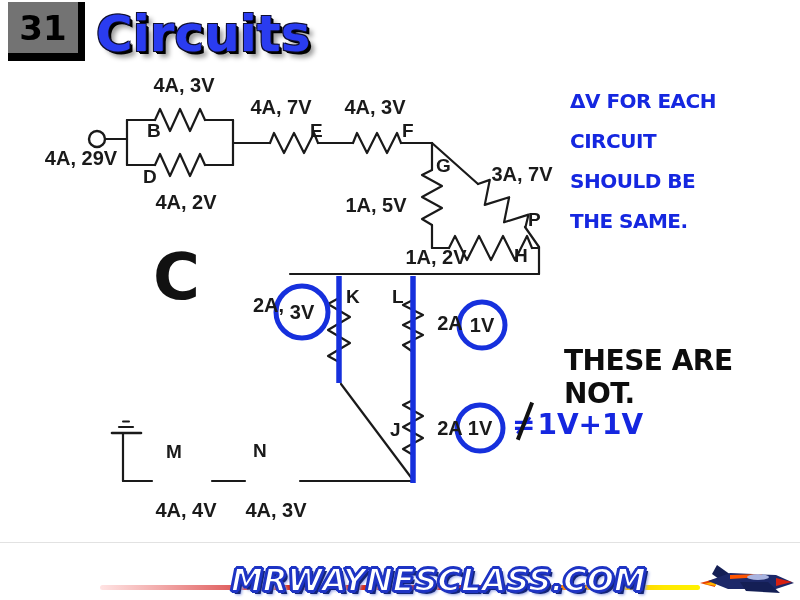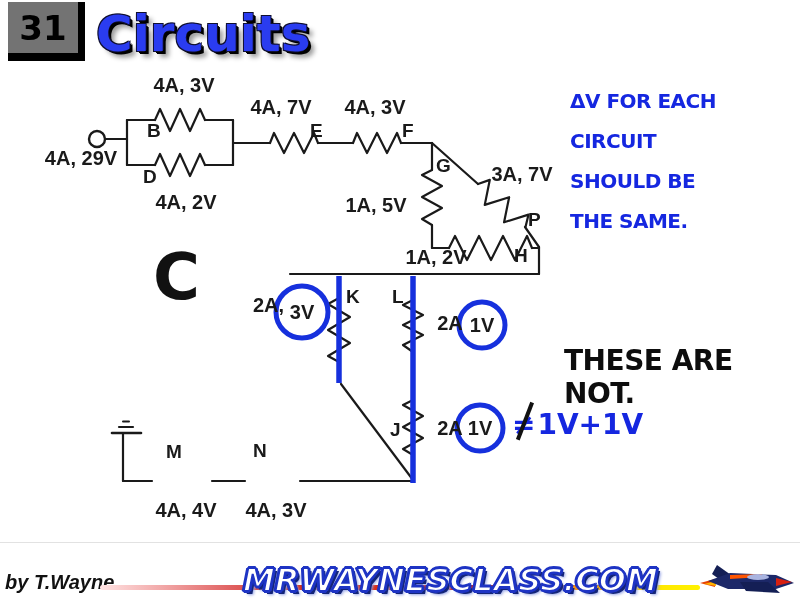--- a/index.html
+++ b/index.html
@@ -38,21 +38,21 @@
   .cir-text{font-family:"Liberation Sans",sans-serif;font-weight:600;font-size:20px;fill:#1a1a1a;}
   .cir-letter{font-family:"Liberation Sans",sans-serif;font-weight:600;font-size:19px;fill:#1a1a1a;}
 
   
   .footer-sep{position:absolute;left:0;top:542px;width:800px;height:1px;background:#e2e2e2;}
   .credit{position:absolute;left:5px;top:571px;font-family:"Liberation Sans",sans-serif;
           font-style:italic;font-weight:700;font-size:20px;color:#111;}
   .banner-line{position:absolute;left:100px;top:585px;width:600px;height:5px;border-radius:3px;z-index:1;
           background:linear-gradient(90deg,#ffe3e3 0%,#f2aaaa 10%,#e06060 22%,#d83018 32%,
                      #e02810 62%,#ff6a00 74%,#ffb300 84%,#ffe900 94%,#fff200 100%);}
-  .site{position:absolute;left:243px;top:561px;z-index:2;font-family:"DejaVu Sans",sans-serif;
+  .site{position:absolute;left:231px;top:561px;z-index:2;font-family:"DejaVu Sans",sans-serif;
         font-style:italic;font-weight:900;font-size:32px;letter-spacing:0px;color:#ffffff;
         -webkit-text-stroke:2px #1e34c4;
         text-shadow:2px 0 0 #1e34c4,-2px 0 0 #1e34c4,0 2px 0 #1e34c4,0 -2px 0 #1e34c4,
                     3px 3px 0 #142578,4px 4px 3px #96a4e6;}
   .jet{position:absolute;left:700px;top:560px;z-index:2;}
 </style>
 </head>
 <body>
 
 <div class="slide">
@@ -160,21 +160,20 @@
   </div>
 
   <div class="not-text">THESE ARE NOT.</div>
 
   <div class="equation">
     <span class="neq"><span>≠</span></span>
     <span>1V+1V</span>
   </div>
 
   <div class="footer-sep"></div>
-  <div class="credit">by T.Wayne</div>
   <div class="banner-line"></div>
   <div class="site">MRWAYNESCLASS.COM</div>
 
   <svg class="jet" width="96" height="40" viewBox="0 0 96 40">
     <polygon points="0,23 15,19 15,27" fill="#e84000"></polygon>
     <polygon points="4,24 16,21 16,26" fill="#ffb300"></polygon>
     <polygon points="17,5 31,15 19,19 12,14" fill="#141f55"></polygon>
     <polygon points="8,21 30,13 76,15 94,23 76,29 28,29" fill="#1c2868"></polygon>
     <polygon points="30,15 62,14 62,17 30,19" fill="#ff5500"></polygon>
     <ellipse cx="58" cy="17" rx="11" ry="3" fill="#aab4e0"></ellipse>

